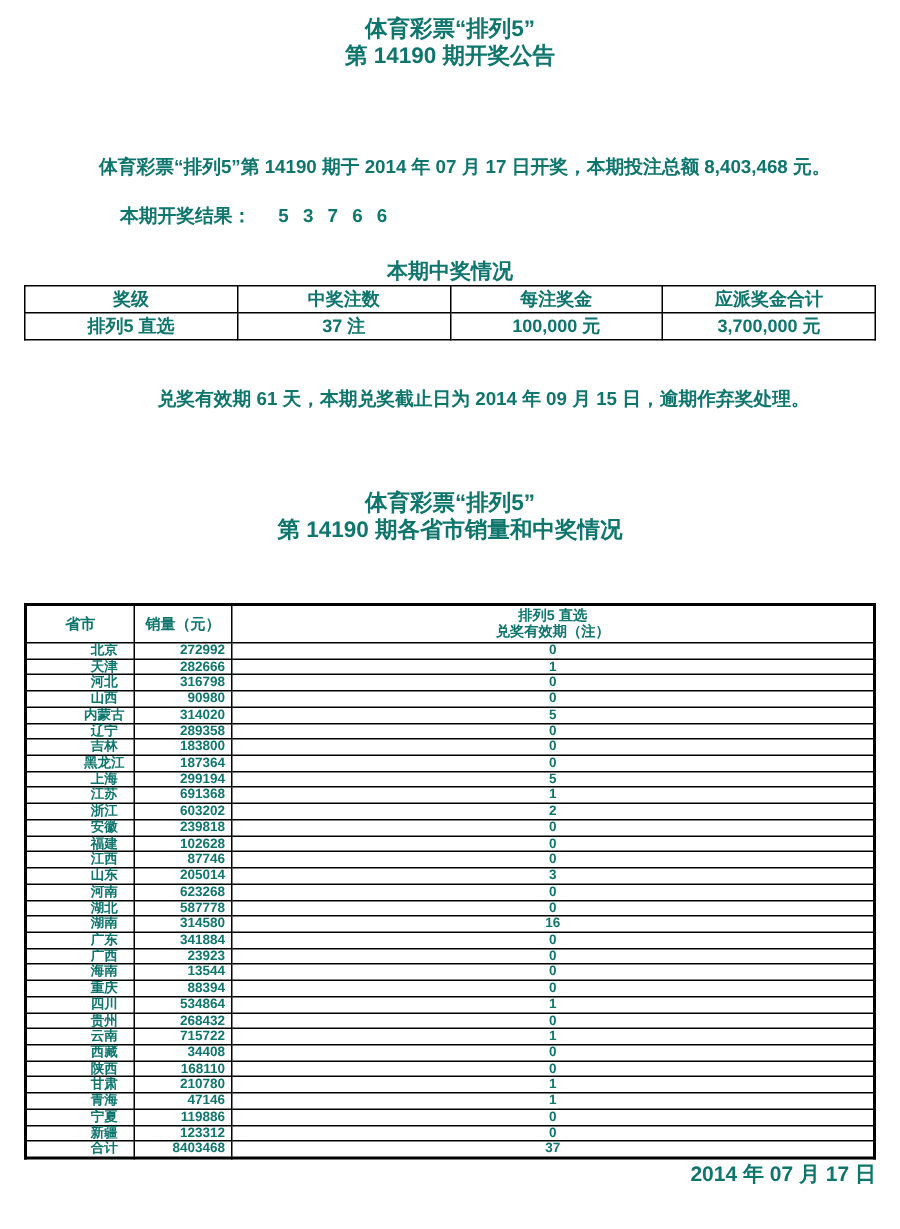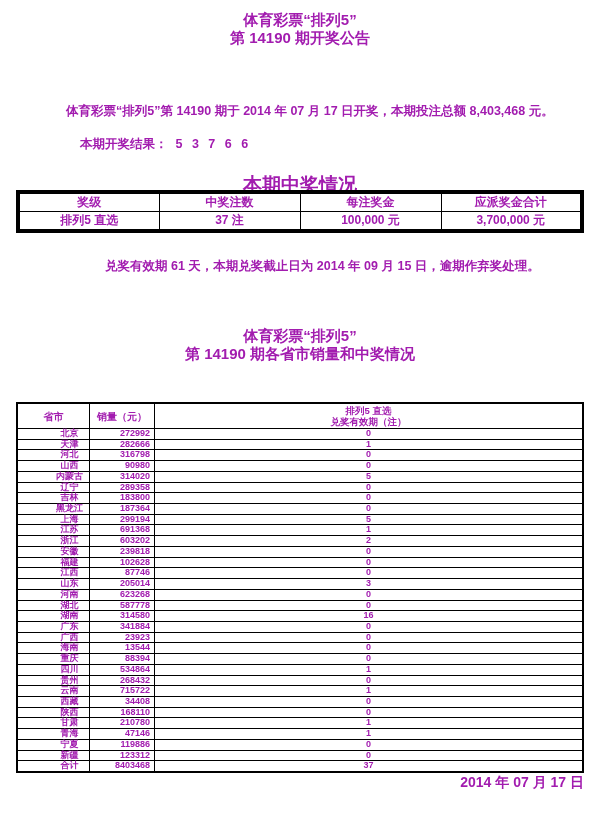--- a/index.html
+++ b/index.html
@@ -1,30 +1,30 @@
 <!DOCTYPE html>
 <html><head>
 <meta charset="utf-8">
 <style>
   html,body{margin:0;padding:0;background:#fff;}
   .doc{
     position:relative;width:600px;height:819px;background:#ffffff;
     font-family:"Liberation Sans","DejaVu Sans",sans-serif;
-    color:#a21caf;font-weight:bold;overflow:hidden;
+    color:#0f766e;font-weight:bold;overflow:hidden;
   }
   .center2{position:absolute;left:0;right:0;text-align:center;font-size:15px;line-height:17.5px;}
   #main-title{top:11px;}
   #section2-title{top:327px;}
   .para{position:absolute;font-size:12.5px;line-height:16px;}
   #intro{top:103px;left:66px;right:6px;}
   #result-line{top:136px;left:80px;}
-  #result-numbers{margin-left:8px;letter-spacing:3px;}
-  #prize-caption{position:absolute;top:172px;left:0;right:0;text-align:center;font-size:19px;}
+  #result-numbers{margin-left:18px;letter-spacing:3px;}
+  #prize-caption{position:absolute;top:172px;left:0;right:0;text-align:center;font-size:14px;}
   table{border-collapse:collapse;table-layout:fixed;background:#fff;}
-  #prize-table{position:absolute;top:190px;left:16px;width:568px;border:4px solid #000000;}
+  #prize-table{position:absolute;top:190px;left:16px;width:568px;border:1px solid #000000;}
   #prize-table th,#prize-table td{border:1px solid #000;font-size:12px;height:14px;padding:0 8px;font-weight:bold;}
   #prize-table th{text-align:center;}
   #prize-table td{text-align:center;}
   #prize-table td.lvl{text-align:center;}
   #redeem{top:258px;left:66px;right:6px;margin-left:39px;}
   #province-table{position:absolute;top:402px;left:16px;width:568px;border:2px solid #000;}
   #province-table th{border:1px solid #000;font-size:10px;font-weight:bold;text-align:center;padding:0;height:24px;line-height:11px;}
   #province-table td{border:1px solid #000;font-size:9px;font-weight:bold;height:9.72px;line-height:9.72px;padding:0;}
   #province-table td.prov{text-align:center;padding-left:32px;}
   #province-table td.sales{text-align:right;padding-right:4px;}

